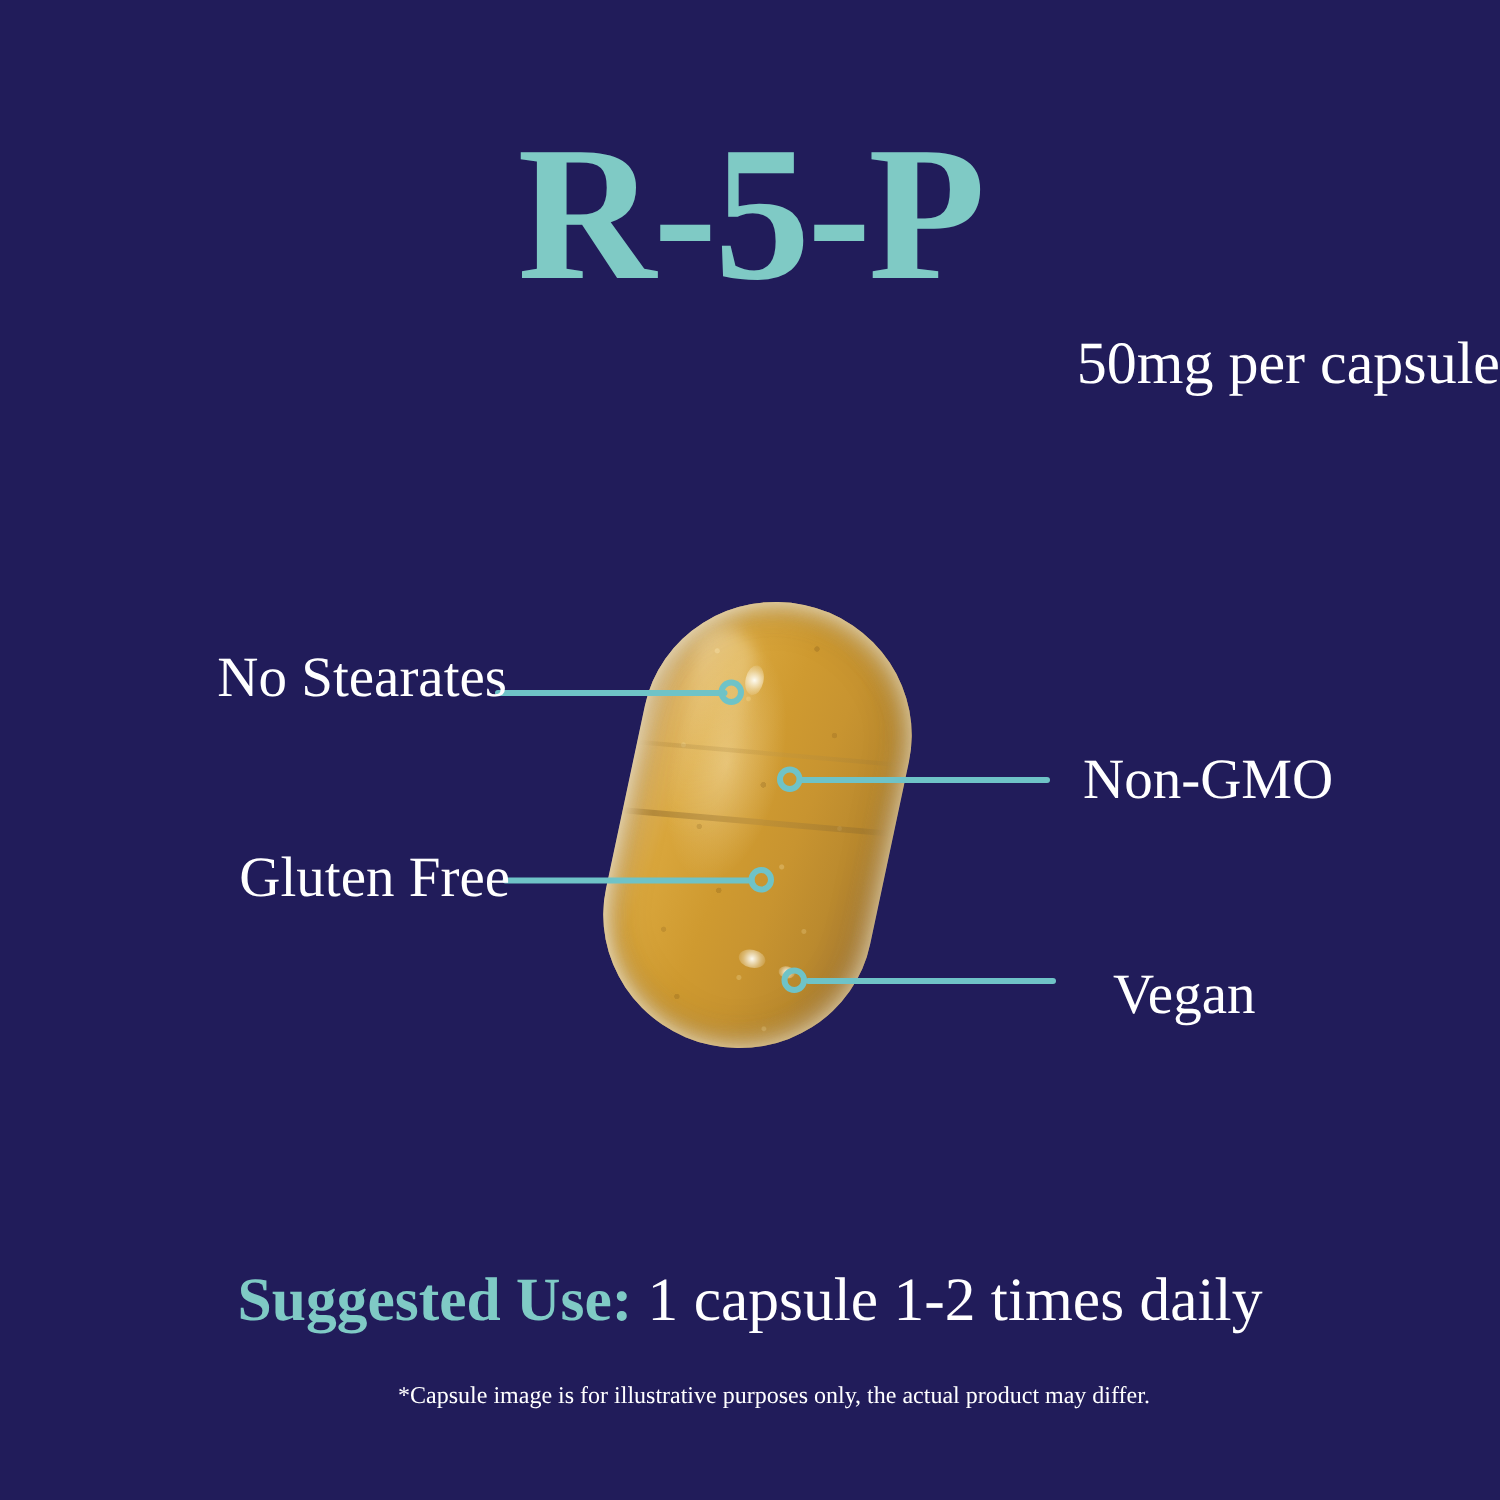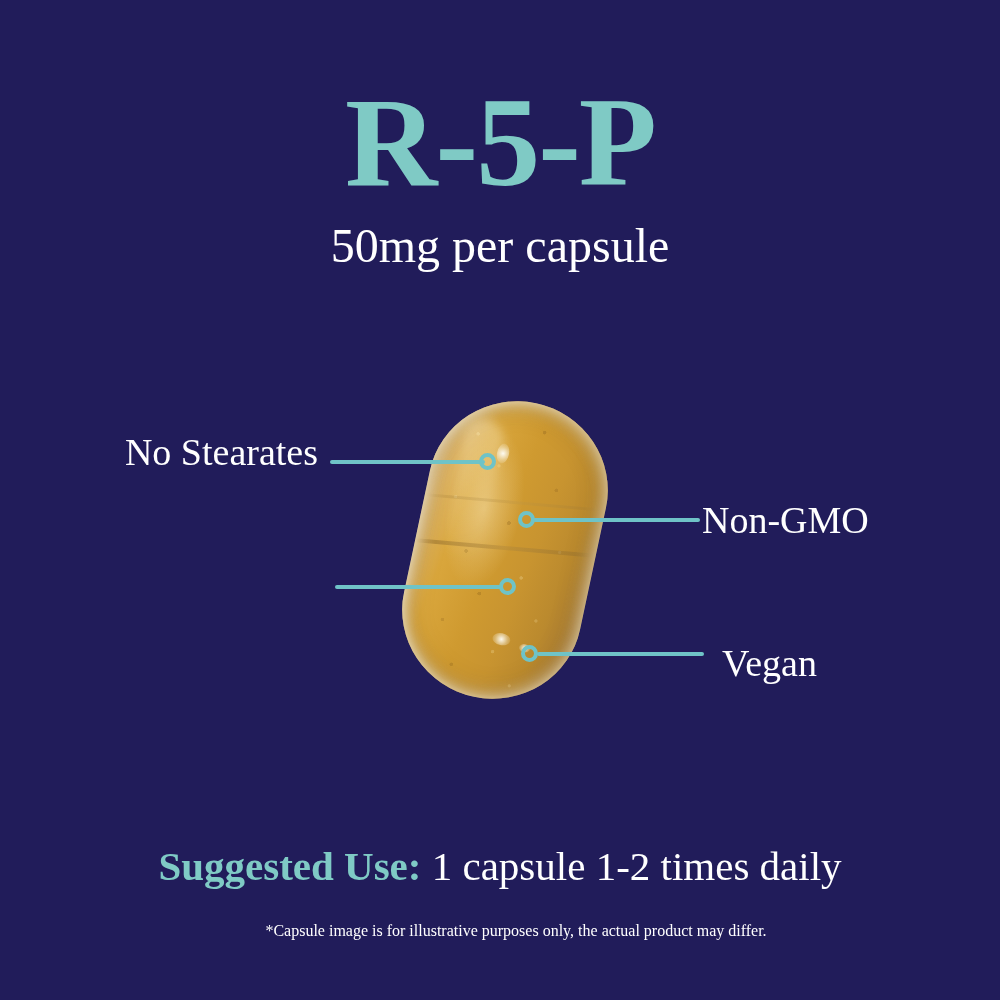--- a/index.html
+++ b/index.html
@@ -28,22 +28,22 @@
     font-weight: bold;
     letter-spacing: -2px;
     color: #7FCAC5;
     line-height: 1;
   }
   #product-dose {
     position: absolute;
     left: 0;
     top: 222px;
     width: 1000px;
-    text-align: center;
-    font-size: 48px;
+    text-align: right;
+    font-size: 40px;
     font-weight: 400;
     color: #FFFFFF;
     line-height: 1;
   }
 
   
   #capsule-wrap {
     position: absolute;
     left: 415px;
     top: 400px;
@@ -179,20 +179,21 @@
   }
 
   
   .feature-label {
     position: absolute;
     font-size: 38px;
     font-weight: 400;
     color: #FFFFFF;
     white-space: nowrap;
     line-height: 1;
+    margin-left: 20px;
   }
   .feature-label.right-aligned { text-align: right; }
 
   
   #suggested-use {
     position: absolute;
     left: 0;
     top: 843px;
     width: 1000px;
     text-align: center;
@@ -243,20 +244,21 @@
   <div class="leader-line" style="left:330px; top:460px; width:155px;"></div>
   <div class="leader-dot" style="left:479px; top:453px;"></div>
   <div class="feature-label right-aligned" style="left:0px; top:433px; width:318px;">No Stearates</div>
 
   <div class="leader-line" style="left:533px; top:518px; width:167px;"></div>
   <div class="leader-dot" style="left:518px; top:511px;"></div>
   <div class="feature-label" style="left:702px; top:501px;">Non-GMO</div>
 
   <div class="leader-line" style="left:335px; top:585px; width:168px;"></div>
   <div class="leader-dot" style="left:499px; top:578px;"></div>
+  <div class="feature-label right-aligned" style="left:0px; top:566px; width:320px;">Gluten Free</div>
 
   <div class="leader-line" style="left:537px; top:652px; width:167px;"></div>
   <div class="leader-dot" style="left:521px; top:645px;"></div>
   <div class="feature-label" style="left:722px; top:644px;">Vegan</div>
 
   <div id="suggested-use">
     <span id="suggested-use-heading">Suggested Use:</span><span>&nbsp;</span><span id="suggested-use-value">1 capsule 1-2 times daily</span>
   </div>
 
   <div id="disclaimer">*Capsule image is for illustrative purposes only, the actual product may differ.</div>

